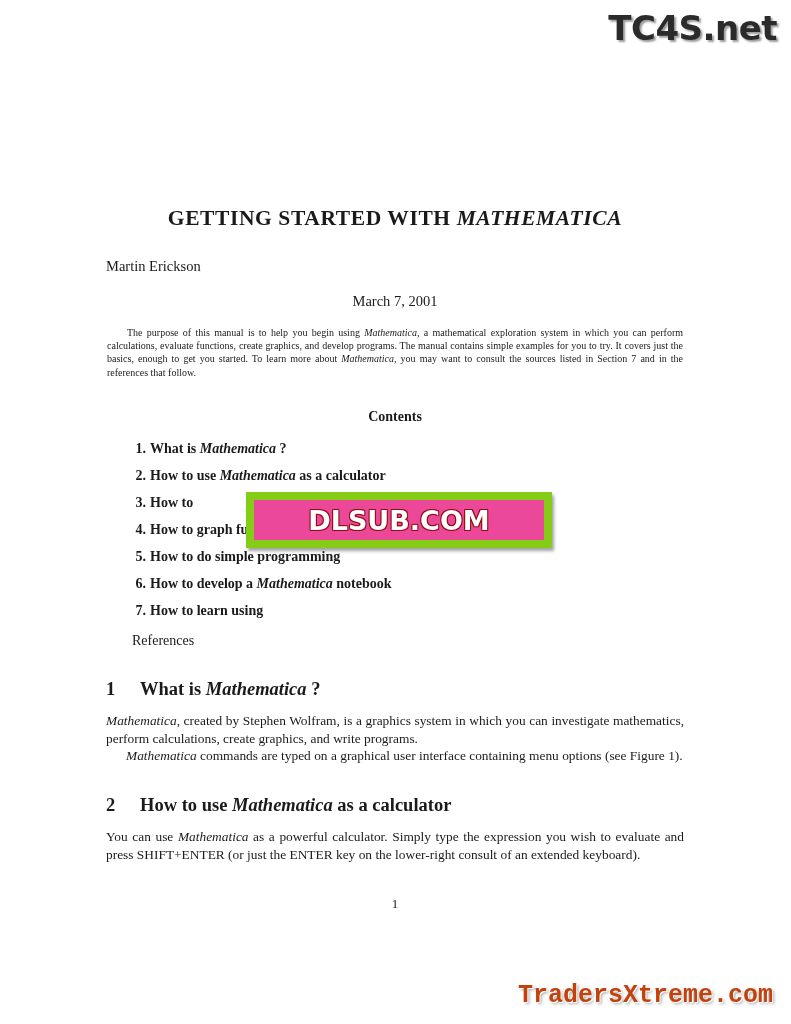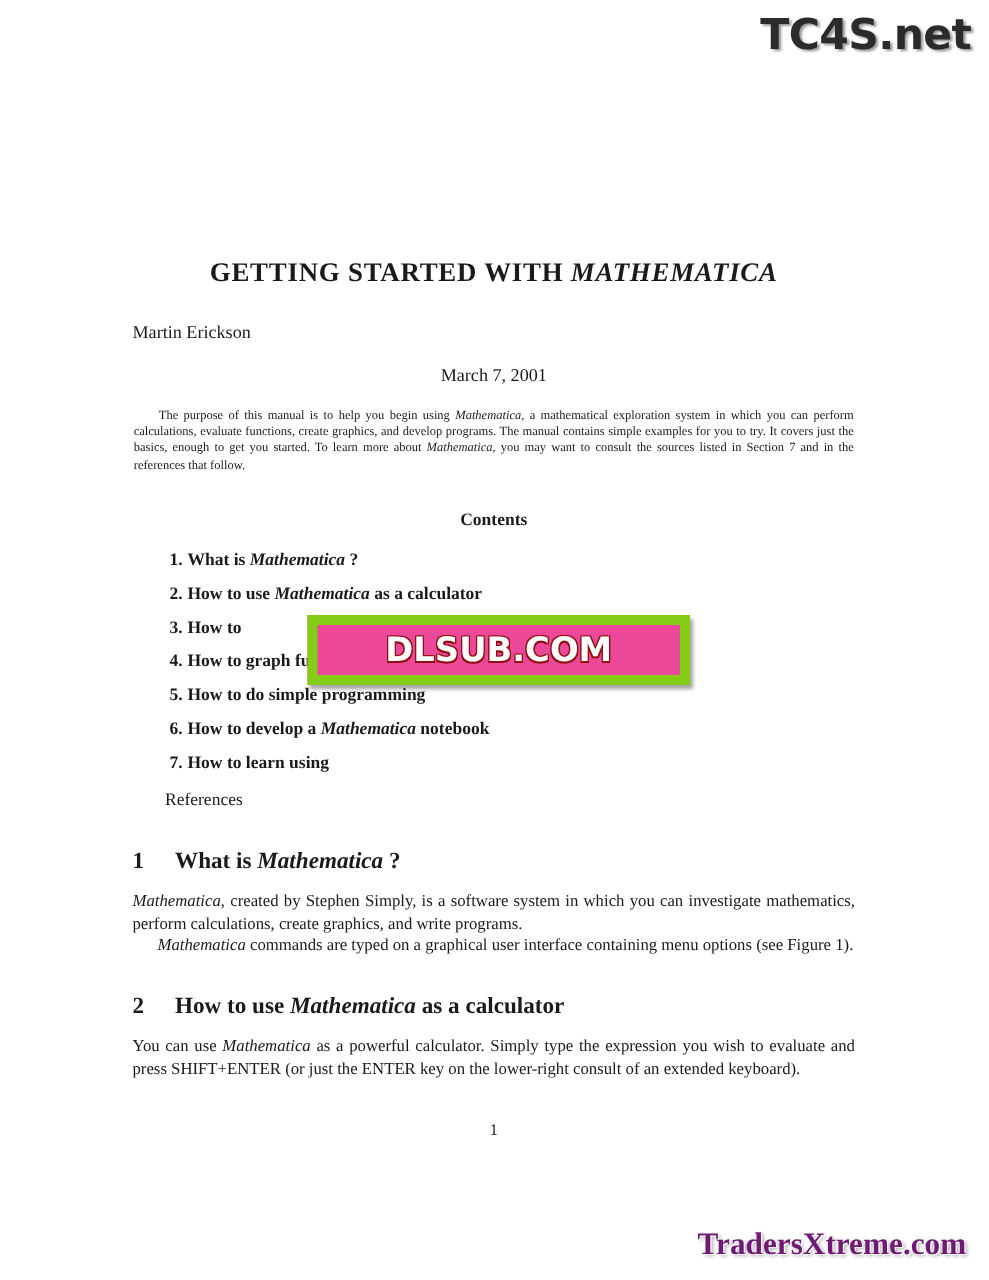--- a/index.html
+++ b/index.html
@@ -48,24 +48,24 @@
     color: #ffffff;
     letter-spacing: 0px;
     text-shadow: 1px 1px 0 #8f0f0f, -1px -1px 0 #8f0f0f, 1px -1px 0 #8f0f0f, -1px 1px 0 #8f0f0f;
   }
   .wm-traders {
     position: absolute;
     left: 0;
     right: 18px;
     bottom: 14px;
     text-align: right;
-    font-family: Liberation Serif, serif;
+    font-family: Liberation Mono, monospace;
     font-weight: bold;
     font-size: 25px;
-    color: #701a75;
+    color: #c2410c;
     text-shadow: 1px 1px 0 #ffffff, 2px 2px 3px rgba(110,110,110,0.6);
   }
 
   
   .page {
     position: absolute;
     left: 106px;
     top: 0;
     width: 578px;
     height: 891px;
@@ -190,21 +190,21 @@
     <li><span>How to learn using</span><i></i><span></span></li>
   </ol>
 
   <div class="toc-refs">References</div>
 
   <h2 class="section">
     <span class="num">1</span>
     <span><span>What is </span><i>Mathematica</i><span> ?</span></span>
   </h2>
 
-  <p class="body"><i>Mathematica</i><span>, created by Stephen Simply, is a software system in which you can investigate mathematics, perform calculations, create graphics, and write programs.</span></p>
+  <p class="body"><i>Mathematica</i><span>, created by Stephen Wolfram, is a graphics system in which you can investigate mathematics, perform calculations, create graphics, and write programs.</span></p>
 
   <p class="body indent"><i>Mathematica</i><span> commands are typed on a graphical user interface containing menu options (see Figure 1).</span></p>
 
   <h2 class="section">
     <span class="num">2</span>
     <span><span>How to use </span><i>Mathematica</i><span> as a calculator</span></span>
   </h2>
 
   <p class="body"><span>You can use </span><i>Mathematica</i><span> as a powerful calculator. Simply type the expression you wish to evaluate and press SHIFT+ENTER (or just the ENTER key on the lower-right consult of an extended keyboard).</span></p>
 

